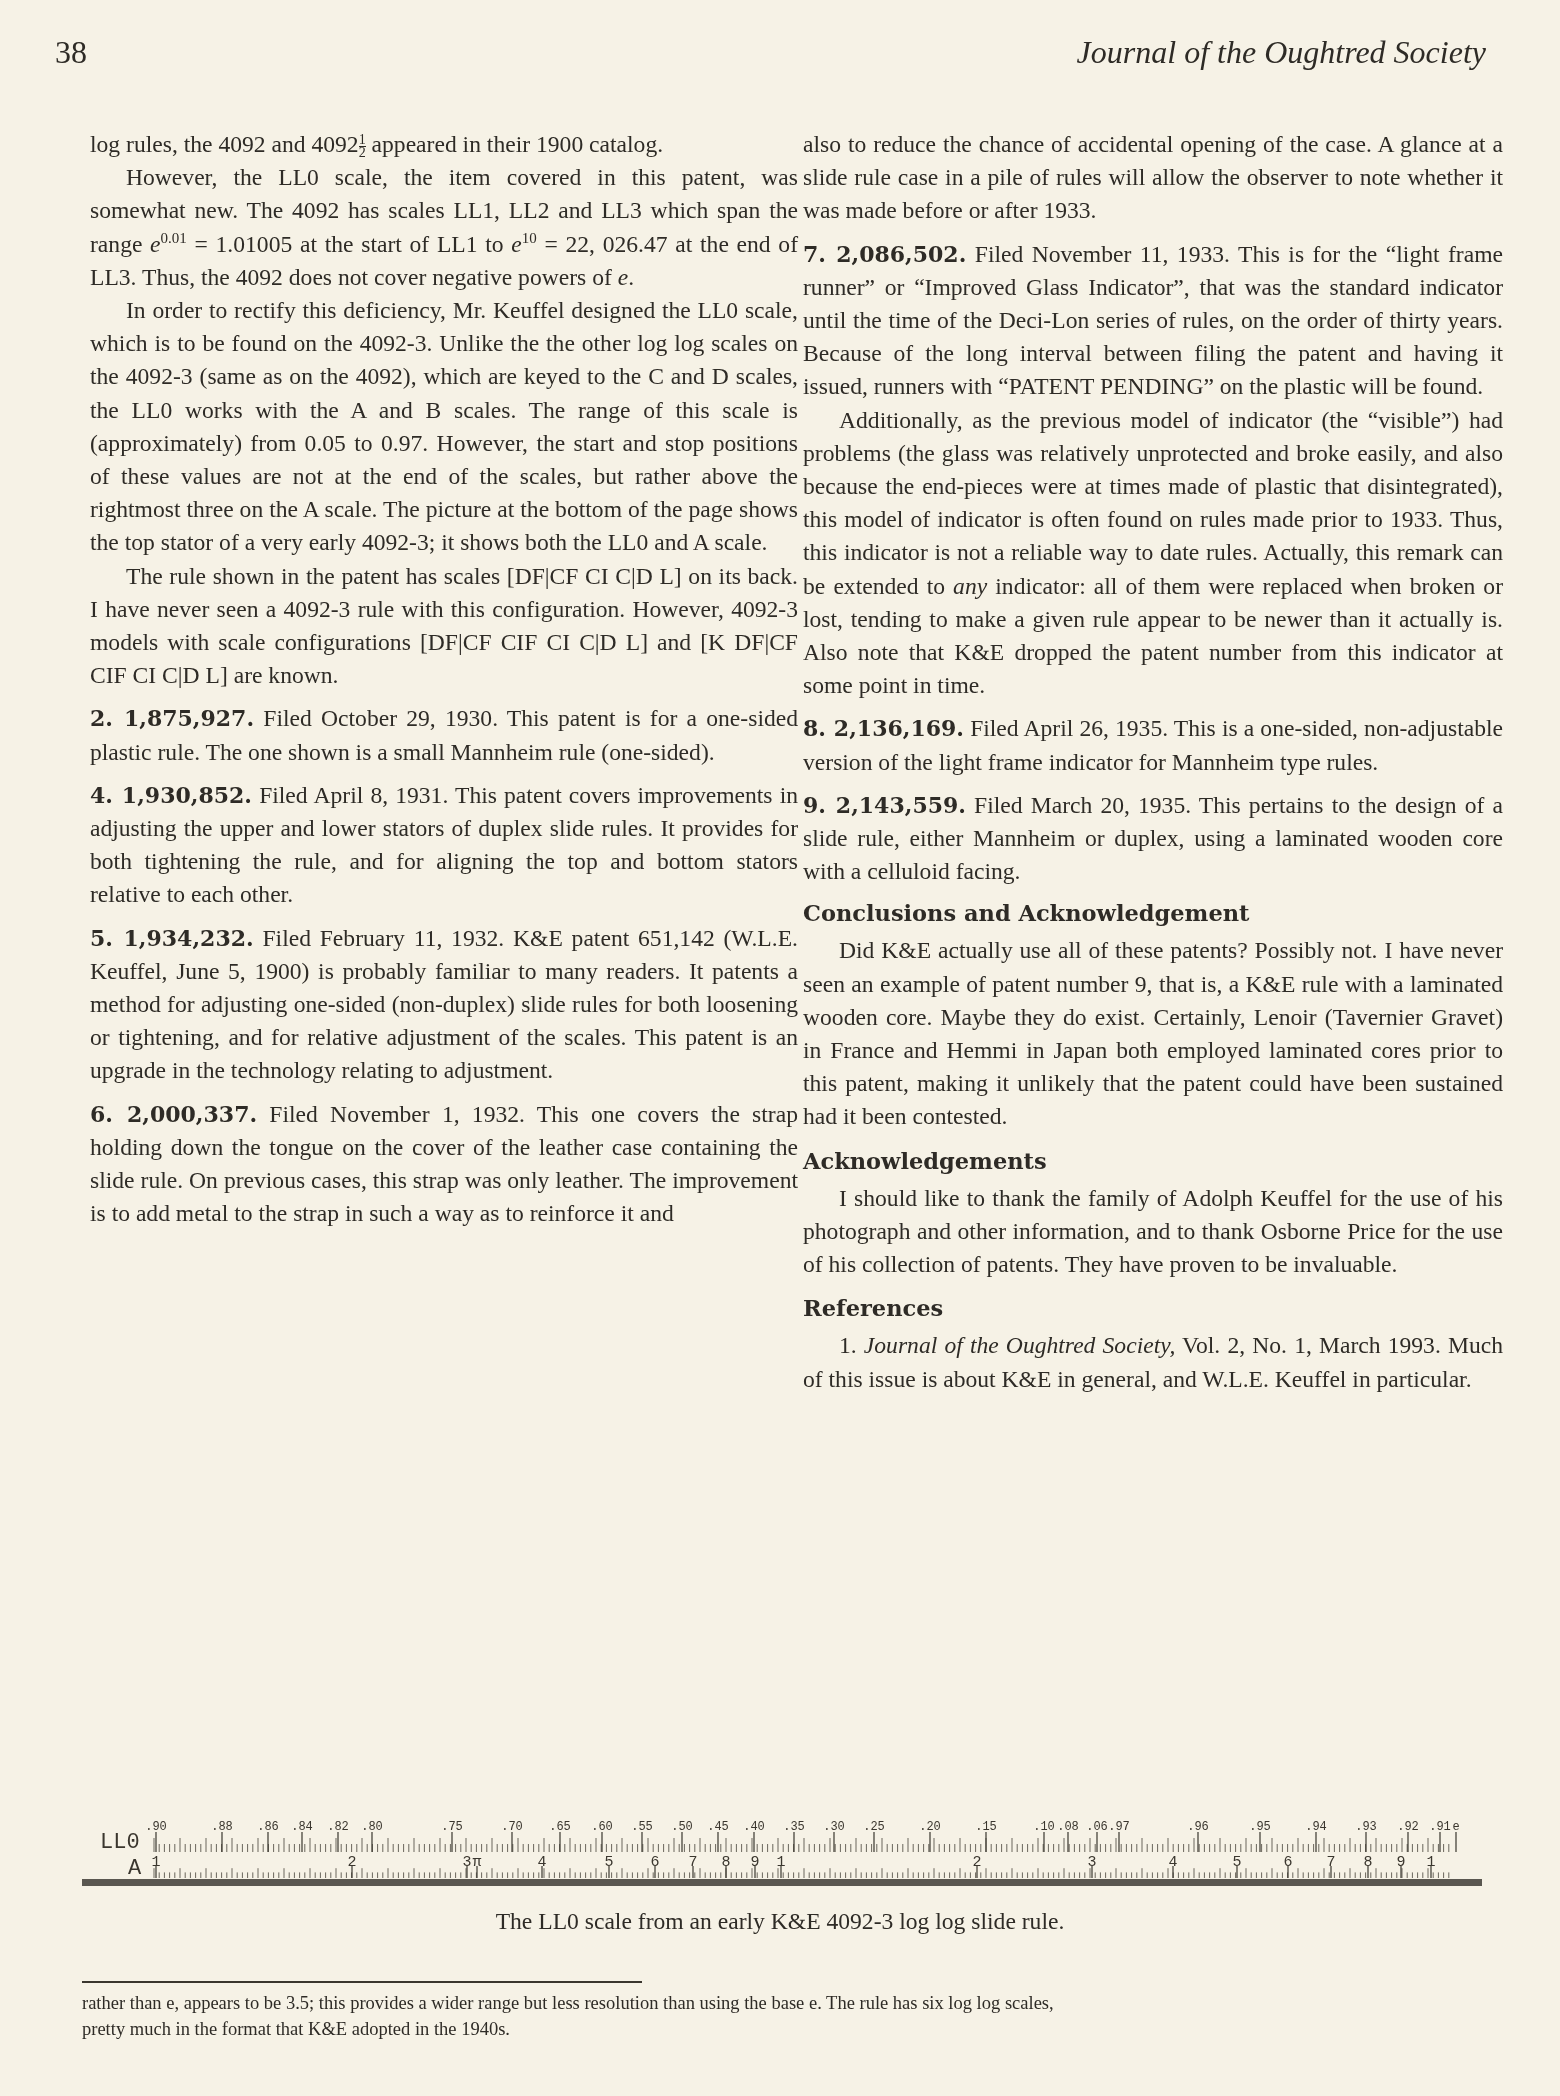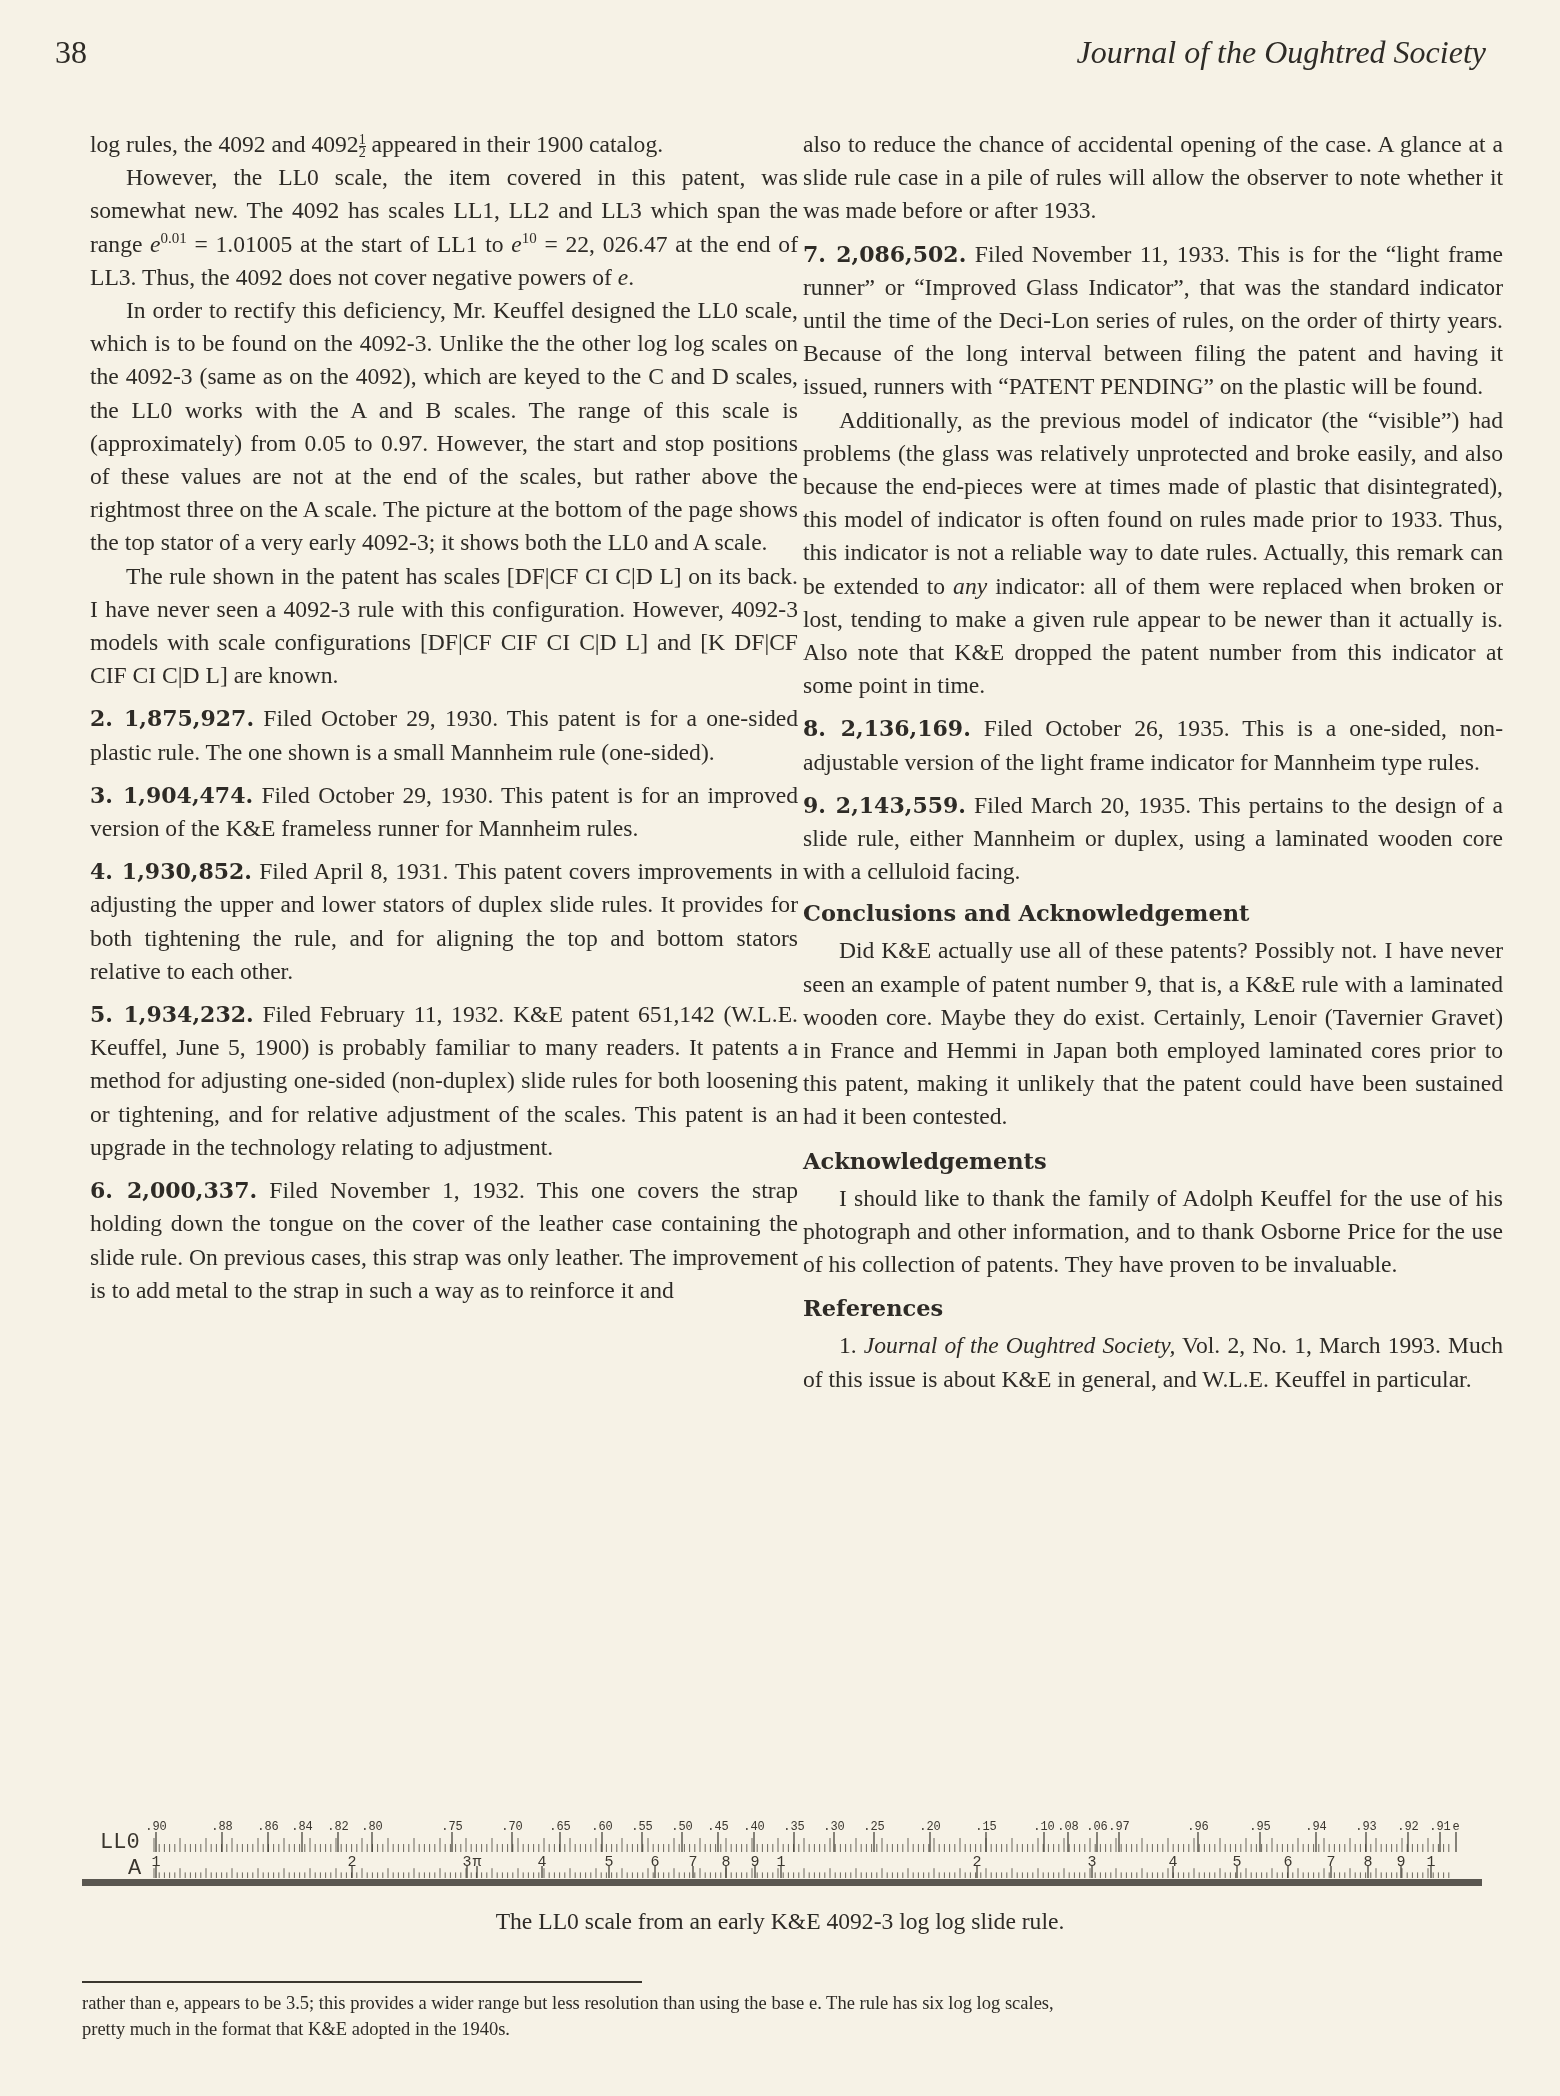--- a/index.html
+++ b/index.html
@@ -67,31 +67,30 @@
 <div class="col left">
   <p class="noindent">
     <span>log rules, the 4092 and 4092</span><span class="frac"><span>1</span><span style="border-top:1px solid #2e2b26">2</span></span><span> appeared in their 1900 catalog.</span>
   </p>
   <p>
     <span>However, the LL0 scale, the item covered in this patent, was somewhat new. The 4092 has scales LL1, LL2 and LL3 which span the range </span><em>e</em><sup>0.01</sup><span> = 1.01005 at the start of LL1 to </span><em>e</em><sup>10</sup><span> = 22, 026.47 at the end of LL3. Thus, the 4092 does not cover negative powers of </span><em>e</em><span>.</span>
   </p>
   <p>In order to rectify this deficiency, Mr. Keuffel designed the LL0 scale, which is to be found on the 4092-3. Unlike the the other log log scales on the 4092-3 (same as on the 4092), which are keyed to the C and D scales, the LL0 works with the A and B scales. The range of this scale is (approximately) from 0.05 to 0.97. However, the start and stop positions of these values are not at the end of the scales, but rather above the rightmost three on the A scale. The picture at the bottom of the page shows the top stator of a very early 4092-3; it shows both the LL0 and A scale.</p>
   <p>The rule shown in the patent has scales [DF|CF CI C|D L] on its back. I have never seen a 4092-3 rule with this configuration. However, 4092-3 models with scale configurations [DF|CF CIF CI C|D L] and [K DF|CF CIF CI C|D L] are known.</p>
   <p class="item"><b>2. 1,875,927.</b><span> Filed October 29, 1930. This patent is for a one-sided plastic rule. The one shown is a small Mannheim rule (one-sided).</span></p>
-  <p class="item"><b>3. 1,904,474.</b><span> Filed October 29, 1930. This patent is for an improved version of the K&amp;E frameless runner for Mannheim rules.</span></p>
   <p class="item"><b>4. 1,930,852.</b><span> Filed April 8, 1931. This patent covers improvements in adjusting the upper and lower stators of duplex slide rules. It provides for both tightening the rule, and for aligning the top and bottom stators relative to each other.</span></p>
   <p class="item"><b>5. 1,934,232.</b><span> Filed February 11, 1932. K&amp;E patent 651,142 (W.L.E. Keuffel, June 5, 1900) is probably familiar to many readers. It patents a method for adjusting one-sided (non-duplex) slide rules for both loosening or tightening, and for relative adjustment of the scales. This patent is an upgrade in the technology relating to adjustment.</span></p>
   <p class="item"><b>6. 2,000,337.</b><span> Filed November 1, 1932. This one covers the strap holding down the tongue on the cover of the leather case containing the slide rule. On previous cases, this strap was only leather. The improvement is to add metal to the strap in such a way as to reinforce it and</span></p>
 </div>
 
 <div class="col right">
   <p class="noindent">also to reduce the chance of accidental opening of the case. A glance at a slide rule case in a pile of rules will allow the observer to note whether it was made before or after 1933.</p>
   <p class="item"><b>7. 2,086,502.</b><span> Filed November 11, 1933. This is for the “light frame runner” or “Improved Glass Indicator”, that was the standard indicator until the time of the Deci-Lon series of rules, on the order of thirty years. Because of the long interval between filing the patent and having it issued, runners with “PATENT PENDING” on the plastic will be found.</span></p>
   <p><span>Additionally, as the previous model of indicator (the “visible”) had problems (the glass was relatively unprotected and broke easily, and also because the end-pieces were at times made of plastic that disintegrated), this model of indicator is often found on rules made prior to 1933. Thus, this indicator is not a reliable way to date rules. Actually, this remark can be extended to </span><em>any</em><span> indicator: all of them were replaced when broken or lost, tending to make a given rule appear to be newer than it actually is. Also note that K&amp;E dropped the patent number from this indicator at some point in time.</span></p>
-  <p class="item"><b>8. 2,136,169.</b><span> Filed October 26, 1935. This is a one-sided, non-adjustable version of the light frame indicator for Mannheim type rules.</span></p>
+  <p class="item"><b>8. 2,136,169.</b><span> Filed April 26, 1935. This is a one-sided, non-adjustable version of the light frame indicator for Mannheim type rules.</span></p>
   <p class="item"><b>9. 2,143,559.</b><span> Filed March 20, 1935. This pertains to the design of a slide rule, either Mannheim or duplex, using a laminated wooden core with a celluloid facing.</span></p>
   <h3>Conclusions and Acknowledgement</h3>
   <p>Did K&amp;E actually use all of these patents? Possibly not. I have never seen an example of patent number 9, that is, a K&amp;E rule with a laminated wooden core. Maybe they do exist. Certainly, Lenoir (Tavernier Gravet) in France and Hemmi in Japan both employed laminated cores prior to this patent, making it unlikely that the patent could have been sustained had it been contested.</p>
   <h3 class="plain">Acknowledgements</h3>
   <p>I should like to thank the family of Adolph Keuffel for the use of his photograph and other information, and to thank Osborne Price for the use of his collection of patents. They have proven to be invaluable.</p>
   <h3 class="plain">References</h3>
   <p><span>1. </span><em>Journal of the Oughtred Society,</em><span> Vol. 2, No. 1, March 1993. Much of this issue is about K&amp;E in general, and W.L.E. Keuffel in particular.</span></p>
 </div>
 
 <div class="figure">

